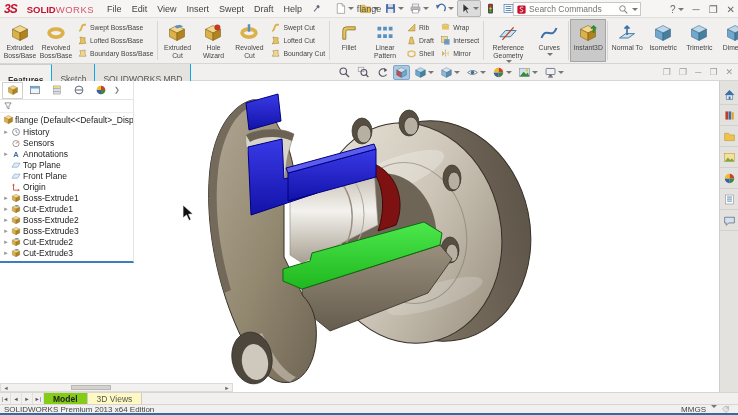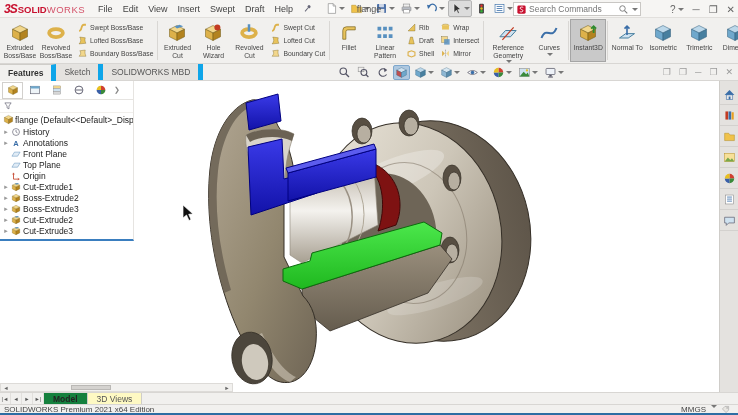--- a/index.html
+++ b/index.html
@@ -2,21 +2,21 @@
 <html><head>
 <meta charset="utf-8">
 <style>
   *{margin:0;padding:0;box-sizing:border-box}
   html,body{width:738px;height:415px;overflow:hidden}
   body{position:relative;font-family:"Liberation Sans",sans-serif;font-size:9px;color:#333;background:#fff}
 
   
   .titlebar{position:absolute;top:0;left:0;right:0;height:18px;background:#f6f5f3;border-bottom:1px solid #e2e0dd;display:flex;align-items:center;padding:0 4px;z-index:9}
   .logo{display:flex;align-items:baseline;margin-right:8px;white-space:nowrap}
-  .logo .l3s{color:#c8102e;font-weight:bold;font-style:italic;font-size:12px;letter-spacing:-1px;margin-right:1px}
+  .logo .l3s{color:#c8102e;font-weight:bold;font-style:italic;font-size:12px;letter-spacing:-1px;margin-right:10px}
   .logo .solid{color:#c8102e;font-weight:bold;font-size:9.5px}
   .logo .works{color:#d4536a;font-size:9.5px;letter-spacing:.5px}
   .menu{display:flex;}
   .menu span{padding:2px 5px;color:#444}
   .pin{margin:0 4px}
   .qat{display:flex;align-items:center;margin-left:6px;gap:1px}
   .qbtn{display:flex;align-items:center;padding:1px 1px;border:1px solid transparent;border-radius:2px}
   .qbtn.active{background:#dcdcdc;border-color:#b5b5b5}
   .caret{width:0;height:0;border-left:3px solid transparent;border-right:3px solid transparent;border-top:3px solid #777;margin-left:1px}
   .title-center{position:absolute;left:50%;transform:translateX(-50%);top:4px;font-size:9px;color:#555}
@@ -31,21 +31,21 @@
   .rgroup{display:flex;align-items:stretch}
   .rbig{width:36px;display:flex;flex-direction:column;align-items:center;padding-top:3px;text-align:center;font-size:6.8px;line-height:1.12;color:#444;border:1px solid transparent;gap:1px}
   .rbig.wide{width:46px}
   .rbig.active{background:#c9c9c9;border-color:#a5a5a5}
   .rstack{display:flex;flex-direction:column;justify-content:center;gap:2px;padding:0 3px}
   .rsmall{display:flex;align-items:center;gap:2px;font-size:6.8px;color:#444;white-space:nowrap}
 
   
   .tabrow{position:absolute;top:64px;left:0;right:0;height:17px;background:#f1f0ee;border-bottom:1px solid #d8d6d3}
   .ctabs{display:flex;height:100%}
-  .ctab{padding:8px 8px;display:flex;align-items:center;font-size:8.5px;color:#555;background:#e5e3e0;border-right:5px solid #0ea5e9}
+  .ctab{padding:15px 8px;display:flex;align-items:center;font-size:8.5px;color:#555;background:#e5e3e0;border-right:1px solid #0ea5e9}
   .ctab.active{background:#f1f0ee;font-weight:bold;color:#333;border-top:1px solid #cfcdc9}
   .headsup{position:absolute;left:336px;top:0;height:16px;display:flex;align-items:center;gap:2px}
   .hbtn{display:flex;align-items:center;padding:0 1px;border:1px solid transparent;border-radius:2px}
   .hbtn.active{background:#aec8e0;border-color:#7da7cc}
   .docctl{position:absolute;right:5px;top:0;height:16px;display:flex;gap:8px;align-items:center;color:#9a9a9a;font-size:9px}
 
   
   .main{position:absolute;top:81px;left:0;right:0;height:311px;background:#fff;overflow:hidden}
   svg.model{position:absolute;left:0;top:0}
 
@@ -70,21 +70,21 @@
   .hscroll{position:absolute;left:0;bottom:0;width:233px;height:9px;background:#f2f1ef;border:1px solid #dddbd8;display:flex;align-items:center;z-index:4}
   .harrow{width:10px;height:100%;font-size:5.5px;color:#666;display:flex;align-items:center;justify-content:center}
   .harrow.right{position:absolute;right:0}
   .hthumb{position:absolute;left:70px;width:40px;height:5px;background:#d4d2cf;border:1px solid #bab8b5}
 
   
   .doctabs{position:absolute;top:392px;left:0;right:0;height:12px;background:#f1f0ee;border-top:1px solid #d8d6d3;display:flex;align-items:stretch;font-size:8.5px}
   .dnav{display:flex}
   .dnav span{width:11px;display:flex;align-items:center;justify-content:center;font-size:5.5px;color:#555;border-right:1px solid #e1dfdc}
   .dtab{padding:0 9px;display:flex;align-items:center;color:#555;background:#fef9c3;border-right:1px solid #cfcdc9}
-  .dtab.active{background:#15803d;font-weight:bold;color:#222}
+  .dtab.active{background:#84cc16;font-weight:bold;color:#222}
 
   
   .statusbar{position:absolute;top:404px;left:0;right:0;height:11px;background:#f1f0ee;border-top:1px solid #d8d6d3;border-bottom:2px solid #2d6da3;font-size:8px;color:#444;display:flex;align-items:center;padding:0 4px}
   .statusbar .sleft{flex:1}
   .sright{display:flex;align-items:flex-start;gap:4px;margin-right:4px}
 </style>
 </head>
 <body>
 
 <div class="titlebar">
@@ -774,55 +774,76 @@
           <span class="tw">▸</span>
           <span class="ticon">
             <svg viewBox="0 0 16 16" width="10" height="10" style="display:block">
               <circle cx="8" cy="8" r="5.5" fill="#fff" stroke="#556" stroke-width="1"></circle>
               <path d="M8,4.8 V8 L10.5,9.5" stroke="#556" stroke-width="1" fill="none"></path>
             </svg>
           </span>
           <span class="tlabel">History</span>
         </div>
         <div class="trow">
+          <span class="tw"></span>
+          <span class="ticon">
+            <svg viewBox="0 0 16 16" width="10" height="10" style="display:block">
+              <circle cx="8" cy="9" r="5" fill="none" stroke="#888" stroke-width="1.3"></circle>
+              <line x1="8" y1="9" x2="11.2" y2="5.8" stroke="#c23b22" stroke-width="1.3"></line>
+            </svg>
+          </span>
+          <span class="tlabel">Sensors</span>
+        </div>
+        <div class="trow">
           <span class="tw">▸</span>
           <span class="ticon">
             <svg viewBox="0 0 16 16" width="10" height="10" style="display:block">
               <text x="8" y="12.5" font-size="12" text-anchor="middle" fill="#3a6ea8" font-weight="bold" font-family="Liberation Sans,sans-serif">A</text>
             </svg>
           </span>
           <span class="tlabel">Annotations</span>
         </div>
         <div class="trow">
           <span class="tw"></span>
           <span class="ticon">
             <svg viewBox="0 0 16 16" width="10" height="10" style="display:block">
               <polygon points="1.5,11.5 5.5,5 14.5,5 10.5,11.5" fill="#dce9f5" fill-opacity=".85" stroke="#6a98c0" stroke-width=".9"></polygon>
             </svg>
           </span>
+          <span class="tlabel">Top Plane</span>
+        </div>
+        <div class="trow">
+          <span class="tw"></span>
+          <span class="ticon">
+            <svg viewBox="0 0 16 16" width="10" height="10" style="display:block">
+              <polygon points="1.5,11.5 5.5,5 14.5,5 10.5,11.5" fill="#dce9f5" fill-opacity=".85" stroke="#6a98c0" stroke-width=".9"></polygon>
+            </svg>
+          </span>
           <span class="tlabel">Front Plane</span>
-        </div>
-        <div class="trow">
-          <span class="tw"></span>
-          <span class="ticon">
-            <svg viewBox="0 0 16 16" width="10" height="10" style="display:block">
-              <polygon points="1.5,11.5 5.5,5 14.5,5 10.5,11.5" fill="#dce9f5" fill-opacity=".85" stroke="#6a98c0" stroke-width=".9"></polygon>
-            </svg>
-          </span>
-          <span class="tlabel">Top Plane</span>
         </div>
         <div class="trow">
           <span class="tw"></span>
           <span class="ticon">
             <svg viewBox="0 0 16 16" width="10" height="10" style="display:block">
               <path d="M4,13 L4,4 M4,13 L13,13" stroke="#c23b22" stroke-width="1.3" fill="none"></path>
               <path d="M2.8,5.8 L4,3 L5.2,5.8 M10.8,11.6 L13.2,13 L10.8,14.4" fill="none" stroke="#c23b22" stroke-width="1"></path>
             </svg>
           </span>
           <span class="tlabel">Origin</span>
+        </div>
+        <div class="trow">
+          <span class="tw">▸</span>
+          <span class="ticon">
+            <svg viewBox="0 0 16 16" width="10" height="10" style="display:block">
+              <polygon points="2,5 8,2 14,5 8,8" fill="#f2d78c" stroke="#6b5510" stroke-width=".4"></polygon>
+              <polygon points="2,5 8,8 8,14 2,11" fill="#ddb14a" stroke="#6b5510" stroke-width=".4"></polygon>
+              <polygon points="8,8 14,5 14,11 8,14" fill="#b3831f" stroke="#6b5510" stroke-width=".4"></polygon>
+            </svg>
+          </span>
+          <span class="tlabel">Boss-Extrude1</span>
         </div>
         <div class="trow">
           <span class="tw">▸</span>
           <span class="ticon">
             <svg viewBox="0 0 16 16" width="10" height="10" style="display:block">
               <polygon points="2,5 8,2 14,5 8,8" fill="#f2d78c" stroke="#6b5510" stroke-width=".4"></polygon>
               <polygon points="2,5 8,8 8,14 2,11" fill="#ddb14a" stroke="#6b5510" stroke-width=".4"></polygon>
               <polygon points="8,8 14,5 14,11 8,14" fill="#b3831f" stroke="#6b5510" stroke-width=".4"></polygon>
               <polygon points="6,2.7 10,1.4 13,2.6 8,4.3" fill="#5890c0"></polygon>
             </svg>
@@ -954,21 +975,21 @@
     <span>|◄</span>
     <span>◄</span>
     <span>►</span>
     <span>►|</span>
   </div>
   <div class="dtab active">Model</div>
   <div class="dtab">3D Views</div>
 </div>
 
 <div class="statusbar">
-  <span class="sleft">SOLIDWORKS Premium 2021 x64 Edition</span>
+  <span class="sleft">SOLIDWORKS Premium 2013 x64 Edition</span>
   <span class="sright">
     <span>MMGS</span>
     <span class="caret"></span>
     <span id="statustag">
         <svg viewBox="0 0 16 16" width="9" height="9" style="display:block">
           <path d="M2.5,7 L7,2.5 H13.5 V9 L9,13.5 Z" fill="#e8e6e2" stroke="#888" stroke-width=".8"></path>
           <circle cx="10.8" cy="5.2" r="1.1" fill="#888"></circle>
         </svg>
       </span>
   </span>

